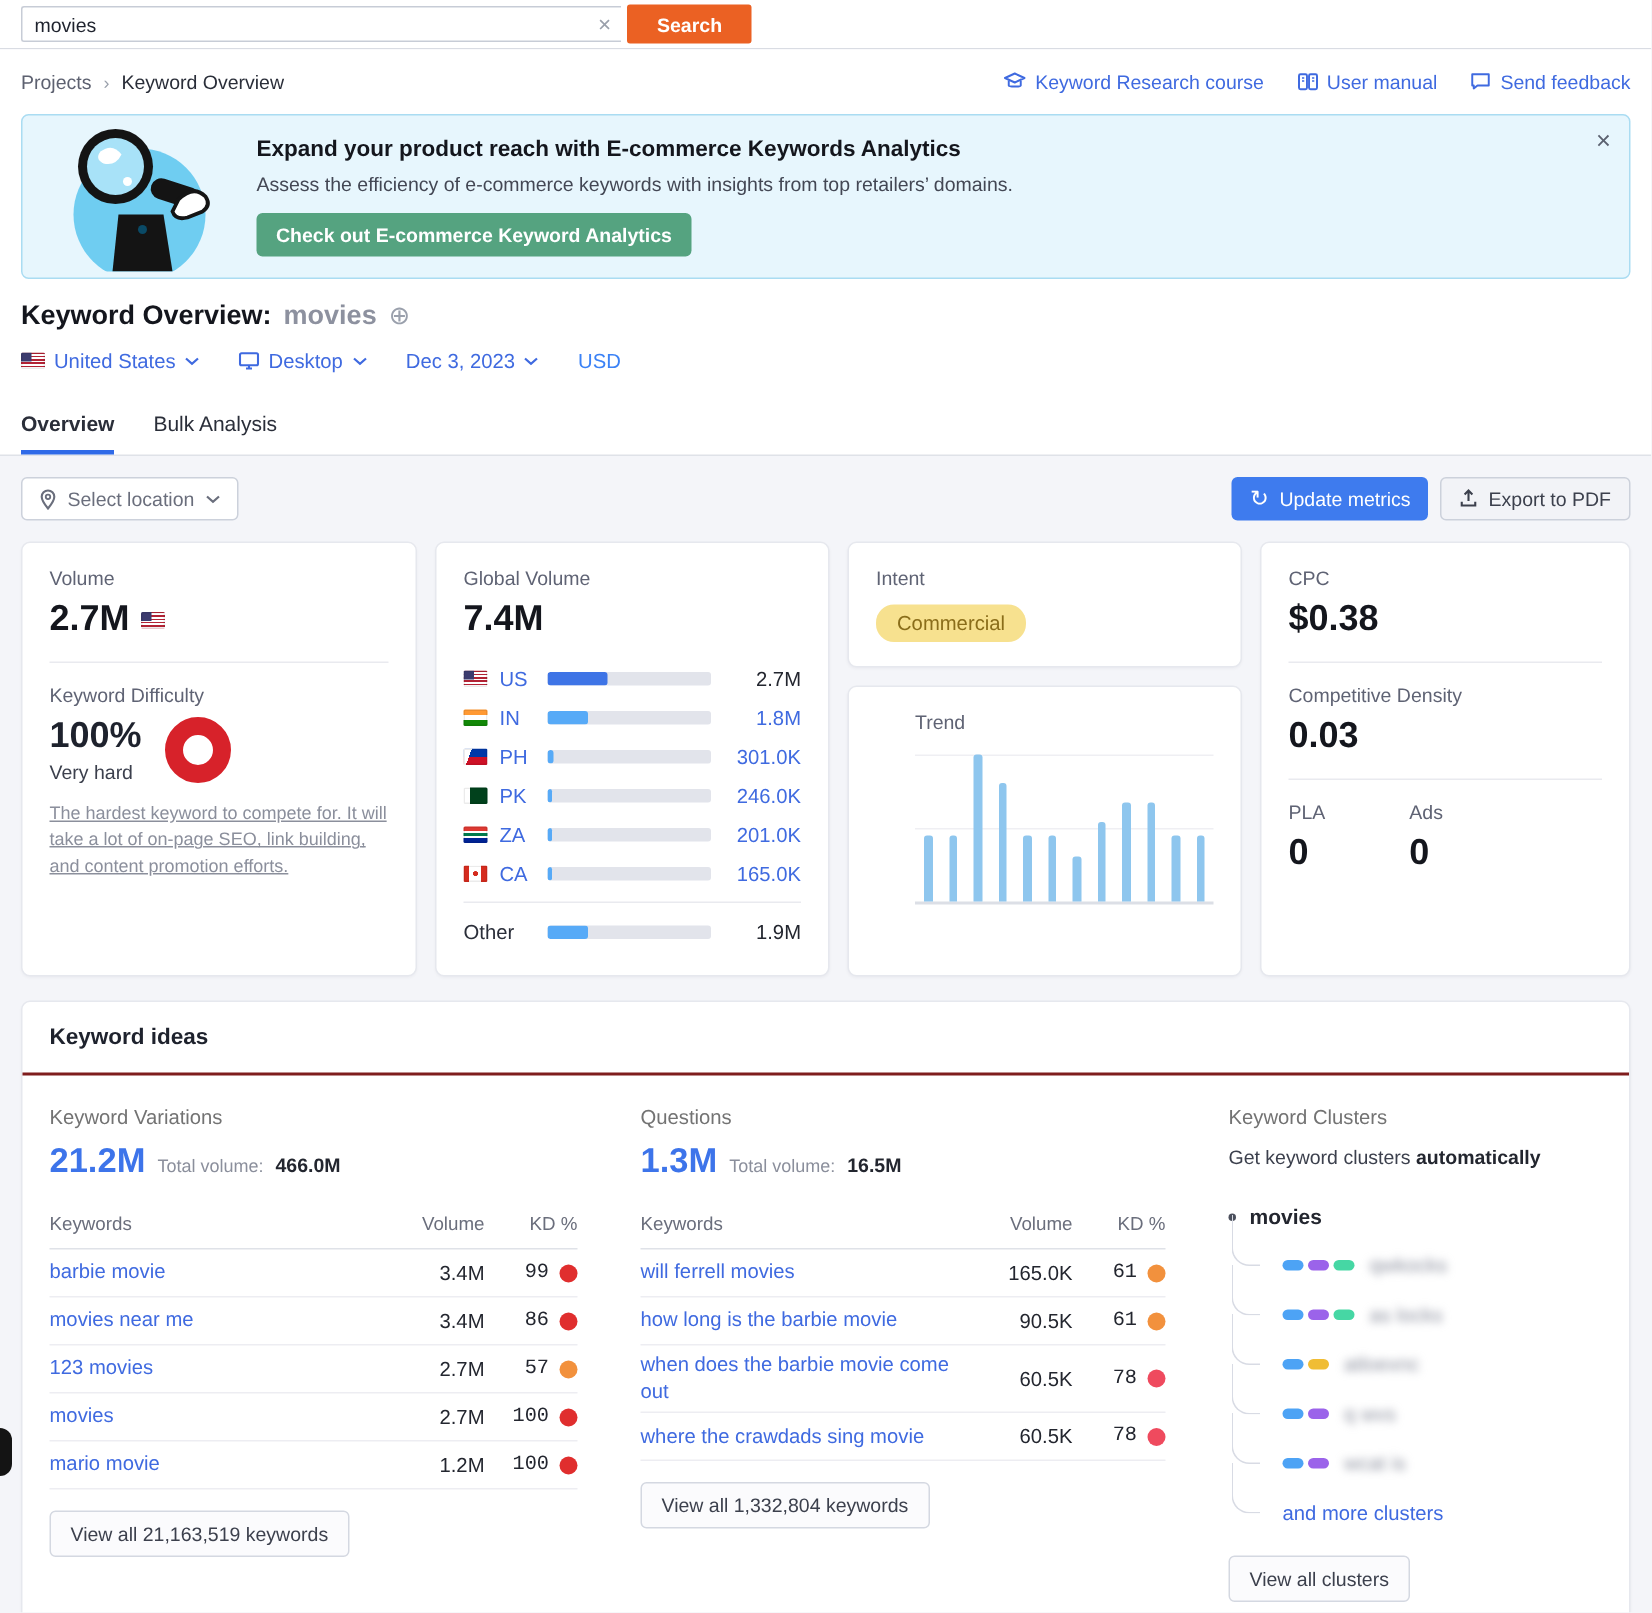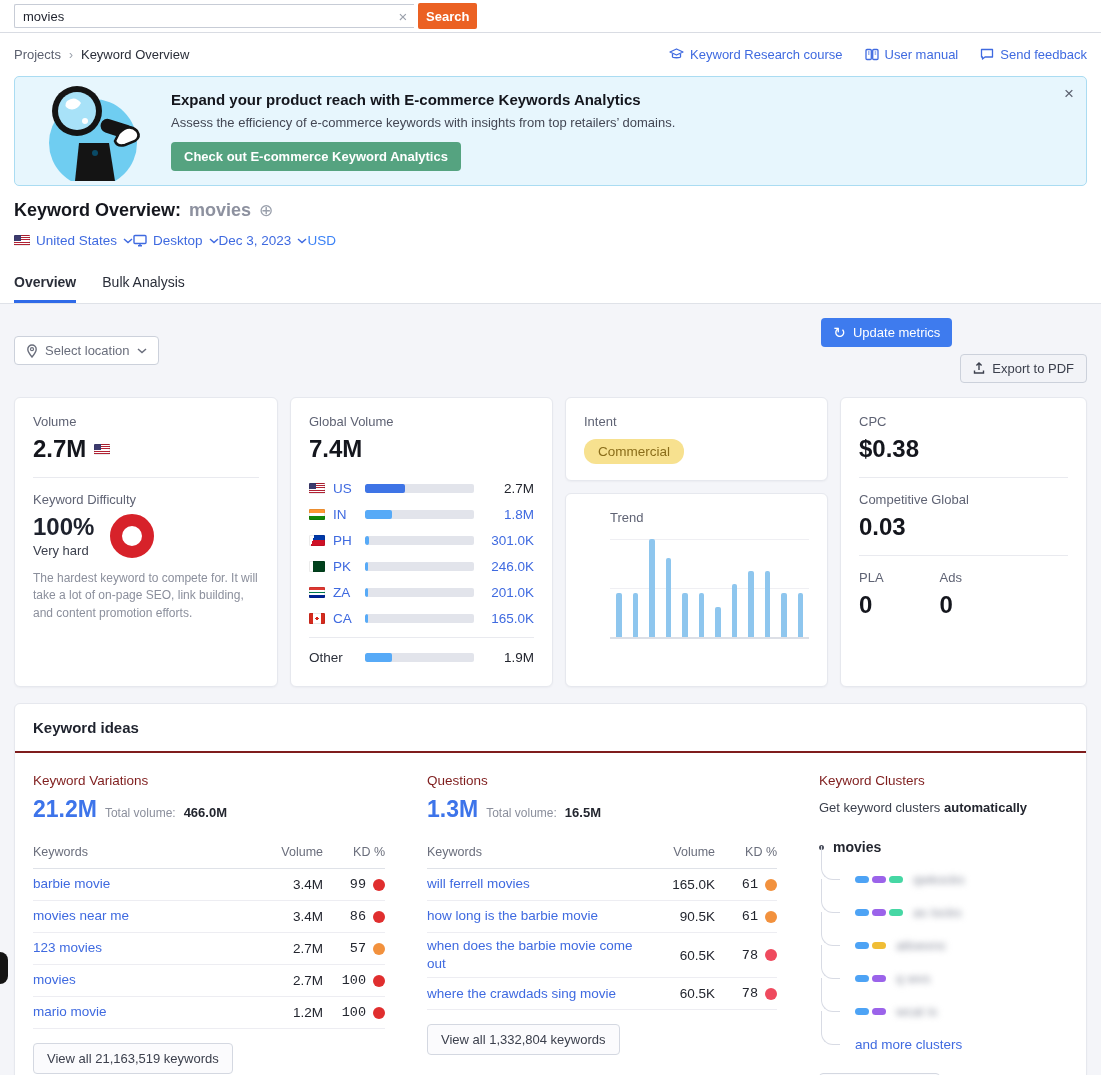--- a/index.html
+++ b/index.html
@@ -6,21 +6,21 @@
   html,body{width:1101px;}
   body{font-family:"Liberation Sans","DejaVu Sans",sans-serif;background:#f4f5f9;color:#1e222d;}
   .app{position:relative;width:1101px;height:1075px;overflow:hidden;background:#f4f5f9;}
   a{text-decoration:none;cursor:pointer;}
   .white-zone{background:#fff;padding-bottom:0;}
   
   .topbar{background:#fff;border-bottom:1px solid #d9dce3;padding:4px 0 4px 14px;height:33px;display:flex;align-items:center;}
   .search-wrap{display:flex;align-items:center;}
   .search-input{width:400px;height:24px;border:1px solid #c7ccd6;border-right:none;border-radius:2px 0 0 2px;padding:0 26px 0 8px;font-size:13px;color:#1e222d;outline:none;}
   .clear-x{margin-left:-22px;width:22px;color:#9aa0ab;font-size:15px;text-align:center;cursor:pointer;background:none;border:none;}
-  .search-btn{margin-left:4px;height:26px;padding:0 8px;background:#eb6123;color:#fff;font-size:13px;font-weight:bold;border:none;border-radius:2px;cursor:pointer;}
+  .search-btn{margin-left:4px;height:26px;padding:0 20px;background:#eb6123;color:#fff;font-size:13px;font-weight:bold;border:none;border-radius:2px;cursor:pointer;}
   
   .crumb-row{display:flex;align-items:center;justify-content:space-between;padding:14px 14px 10px 14px;background:#fff;}
   .crumbs{display:flex;align-items:center;gap:8px;font-size:13px;}
   .crumb-a{color:#5d6170;}
   .crumb-sep{color:#9aa0ab;font-size:12px;}
   .crumb-b{color:#2a2e39;}
   .top-links{display:flex;align-items:center;gap:22px;font-size:13px;}
   .top-link{color:#3f6ae0;display:flex;align-items:center;gap:6px;}
   .tl-icon{display:inline-flex;}
   
@@ -30,46 +30,46 @@
   .banner-title{font-size:15px;font-weight:bold;color:#14161d;}
   .banner-sub{font-size:13px;color:#434754;margin-top:7px;}
   .banner-cta{margin-top:12px;display:inline-block;background:#55a380;color:#fff;font-size:13px;font-weight:bold;border:none;border-radius:4px;padding:7px 13px;cursor:pointer;}
   .banner-close{position:absolute;top:8px;right:12px;color:#5c6270;font-size:17px;background:none;border:none;cursor:pointer;line-height:1;}
   
   .page-head{background:#fff;padding:14px 14px 0 14px;}
   .page-title-row{display:flex;align-items:center;gap:8px;}
   .page-title{font-size:18px;font-weight:bold;color:#14161d;}
   .page-keyword{font-size:18px;font-weight:bold;color:#8d919f;}
   .plus-circle{color:#9aa0ac;font-size:17px;line-height:1;cursor:pointer;}
-  .filters{display:flex;align-items:center;margin-top:12px;font-size:13.5px;}
+  .filters{display:flex;align-items:center;gap:26px;margin-top:12px;font-size:13.5px;}
   .filter{display:flex;align-items:center;gap:6px;color:#3f6ae0;cursor:pointer;}
   .filter-currency{color:#3b82f6;}
   
   .tabs{background:#fff;display:flex;gap:26px;padding:26px 18px 0 14px;border-bottom:1px solid #dfe2e8;}
   .tab{font-size:14px;padding-bottom:10px;color:#2a2e39;cursor:pointer;border-bottom:3px solid transparent;}
   .tab.active{font-weight:bold;border-bottom-color:#2f6ae8;}
   
   .toolbar{display:flex;align-items:center;justify-content:space-between;margin:14px 14px 0 14px;}
   .loc-btn{display:flex;align-items:center;gap:7px;background:#fff;border:1px solid #ccd1db;border-radius:4px;height:29px;padding:0 11px;font-size:13px;color:#6a6e7c;cursor:pointer;}
   .toolbar-right{display:flex;gap:8px;}
   .btn-blue{display:flex;align-items:center;gap:7px;background:#3e7bee;color:#fff;border:none;border-radius:4px;height:29px;padding:0 12px;font-size:13px;cursor:pointer;}
-  .btn-light{display:flex;align-items:center;gap:7px;background:#f2f3f7;color:#3c404d;border:1px solid #ccd1db;border-radius:4px;height:29px;padding:0 12px;font-size:13px;cursor:pointer;margin-top:36px;}
+  .btn-light{display:flex;align-items:center;gap:7px;background:#f2f3f7;color:#3c404d;border:1px solid #ccd1db;border-radius:4px;height:29px;padding:0 12px;font-size:13px;cursor:pointer;}
   .refresh-glyph{font-size:15px;line-height:1;}
   
   .cards{display:grid;grid-template-columns:264px 263px 263px 1fr;gap:12px;margin:14px 14px 0 14px;align-items:stretch;}
   .card{background:#fff;border:1px solid #e6e8ee;border-radius:6px;box-shadow:0 1px 2px rgba(20,24,40,.04);}
   .pad{padding:16px 18px;}
   .metric-label{font-size:13px;color:#5f6374;}
   .metric-big{font-size:24px;font-weight:bold;color:#14161d;margin-top:6px;display:flex;align-items:center;gap:8px;}
   .hr{border-top:1px solid #e9eaef;margin:14px 0;}
   .kd-row{display:flex;align-items:center;gap:16px;margin-top:6px;}
   .kd-num{font-size:24px;font-weight:bold;}
   .kd-sub{font-size:13px;color:#3c404d;margin-top:2px;}
   .donut{width:44px;height:44px;border:12px solid #d7222a;border-radius:50%;}
-  .kd-note{font-size:12px;color:#8b8f9c;margin-top:12px;line-height:1.45;}
+  .kd-note{font-size:12px;color:#8b8f9c;margin-top:12px;line-height:1.45;text-decoration:underline;}
   
   .flag{display:inline-block;width:16px;height:11px;border-radius:1px;box-shadow:0 0 0 1px rgba(0,0,0,.08) inset;flex:0 0 16px;}
   .flag.us{background:linear-gradient(#3c3b6e,#3c3b6e) 0 0/7px 6px no-repeat,repeating-linear-gradient(180deg,#b22234 0 1px,#fff 1px 2.2px);}
   .flag.in{background:linear-gradient(180deg,#f93 33%,#fff 33% 66%,#128807 66%);}
   .flag.ph{background:linear-gradient(110deg,#fff 28%,transparent 28%),linear-gradient(180deg,#0038a8 50%,#ce1126 50%);}
   .flag.pk{background:linear-gradient(90deg,#fff 25%,#01411c 25%);}
   .flag.za{background:linear-gradient(180deg,#de3831 30%,#fff 30% 42%,#007a4d 42% 58%,#fff 58% 70%,#002395 70%);}
   .flag.ca{background:radial-gradient(circle at 50% 50%,#d52b1e 1.6px,transparent 1.8px),linear-gradient(90deg,#d52b1e 25%,#fff 25% 75%,#d52b1e 75%);}
   
   .gv-rows{margin-top:12px;}
@@ -91,21 +91,21 @@
   .trend-card{flex:1;padding-left:44px;}
   .trend-chart{margin-top:14px;height:100px;display:flex;align-items:flex-end;gap:11px;border-bottom:2px solid #dcdfe6;padding:0 6px;position:relative;}
   .trend-grid{position:absolute;left:0;right:0;height:1px;background:#efeff3;}
   .tbar{width:9px;background:#8ec6ee;border-radius:2px 2px 0 0;position:relative;}
   
   .duo{display:flex;gap:56px;}
   
   .ideas-card{margin:16px 14px 0 14px;background:#fff;border:1px solid #e6e8ee;border-radius:6px;box-shadow:0 1px 2px rgba(20,24,40,.04);min-height:430px;}
   .ideas-head{font-size:15px;font-weight:bold;padding:15px 18px;border-bottom:2px solid #7f1d1d;}
   .ideas-grid{display:grid;grid-template-columns:352px 350px 1fr;gap:42px;padding:20px 18px 24px 18px;}
-  .sec-title{font-size:13.5px;color:#7f1d1d;}
+  .sec-title{font-size:13.5px;color:#737373;}
   .sec-count-row{display:flex;align-items:baseline;gap:8px;margin-top:8px;}
   .sec-count{font-size:23px;font-weight:bold;color:#3d74ea;}
   .sec-total-label{font-size:12px;color:#8b8f9c;}
   .sec-total{font-size:13px;font-weight:bold;color:#23262f;}
   .thead{display:grid;grid-template-columns:1fr 64px 62px;font-size:12.5px;color:#6a6e7c;margin-top:22px;padding-bottom:9px;border-bottom:1px solid #dfe2e8;}
   .thead .r{text-align:right;}
   .krow{display:grid;grid-template-columns:1fr 64px 62px;align-items:center;min-height:32px;padding:4px 0;border-bottom:1px solid #ededf2;font-size:13.5px;}
   .klink{color:#3f6ae0;padding-right:8px;line-height:1.35;}
   .kvol{text-align:right;color:#23262f;}
   .kkd{text-align:right;color:#23262f;display:flex;align-items:center;justify-content:flex-end;gap:7px;font-family:Liberation Mono, monospace;}
@@ -396,21 +396,21 @@
             <div class="tbar" style="height: 45%;"></div>
             <div class="tbar" style="height: 45%;"></div>
           </div>
       </div>
     </div>
 
     <div class="card pad">
       <div class="metric-label">CPC</div>
       <div class="metric-big">$0.38</div>
       <div class="hr"></div>
-      <div class="metric-label">Competitive Global</div>
+      <div class="metric-label">Competitive Density</div>
       <div class="metric-big">0.03</div>
       <div class="hr"></div>
       <div class="duo">
         <div>
           <div class="metric-label">PLA</div>
           <div class="metric-big">0</div>
         </div>
         <div>
           <div class="metric-label">Ads</div>
           <div class="metric-big">0</div>

